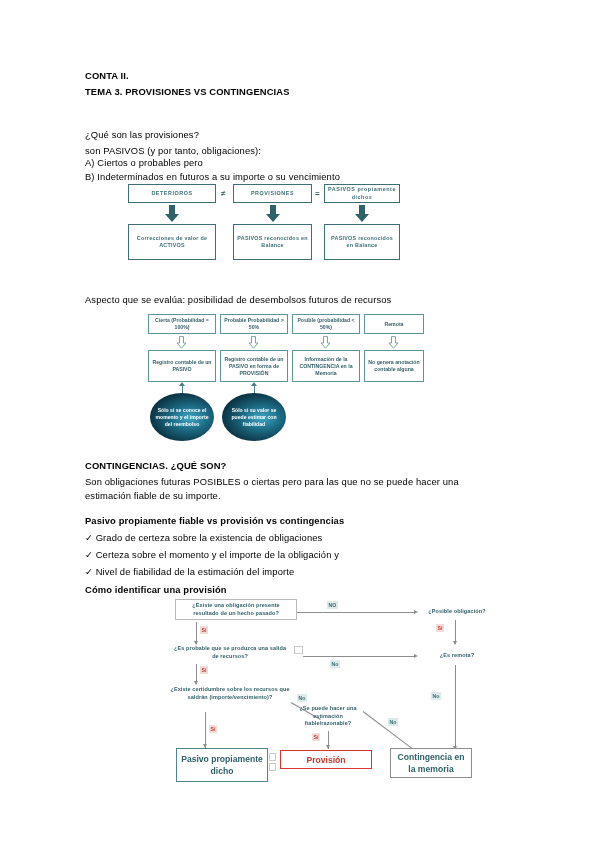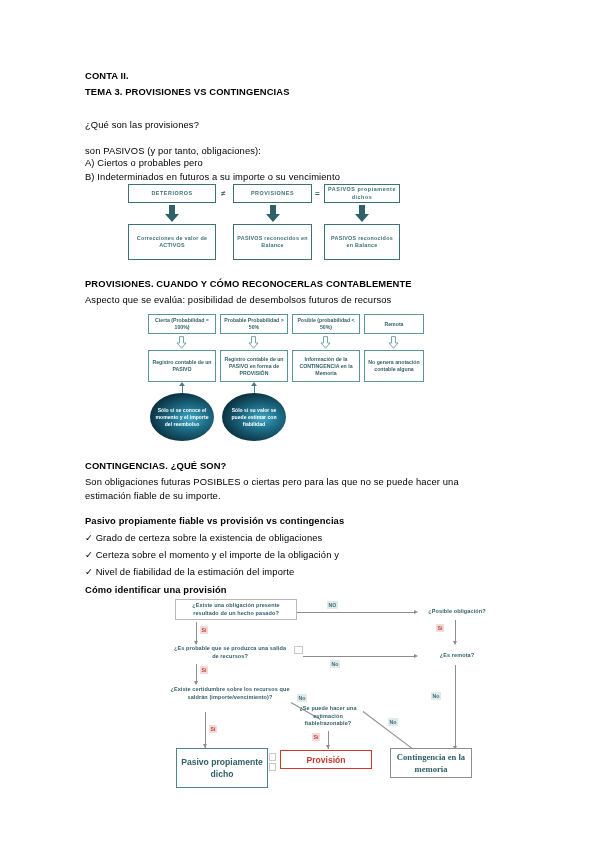--- a/index.html
+++ b/index.html
@@ -179,37 +179,37 @@
     justify-content: center;
     text-align: center;
     font-size: 8.6px;
     font-weight: bold;
     line-height: 12px;
     background: #ffffff;
     padding: 2px;
   }
   .fcresult.teal { border: 1.3px solid #4c868c; color: #2f5f66; }
   .fcresult.red  { border: 1.5px solid #d6372c; color: #c0392b; }
-  .fcresult.gray { border: 1.3px solid #8d8d8d; color: #2f5f66; font-family: Liberation Serif, serif; }
+  .fcresult.gray { border: 1.3px solid #8d8d8d; color: #2f5f66; }
   .smallsq {
     position: absolute;
     border: 0.8px solid #c9c9c9;
     background: #ffffff;
   }
 </style>
 </head>
 <body>
 
 <div id="page">
 
   <div class="txt bold" style="left:85px; top:69px;">CONTA II.</div>
   <div class="txt bold" style="left:85px; top:85px;">TEMA 3. PROVISIONES VS CONTINGENCIAS</div>
 
 
-  <div class="txt" style="left:85px; top:118px;">¿Qué son las provisiones?</div>
+  <div class="txt" style="left:85px; top:128px;">¿Qué son las provisiones?</div>
   <div class="txt" style="left:85px; top:144px;">son PASIVOS (y por tanto, obligaciones):</div>
   <div class="txt" style="left:85px; top:156px;">A) Ciertos o probables pero</div>
   <div class="txt" style="left:85px; top:170px;">B) Indeterminados en futuros a su importe o su vencimiento</div>
 
   <div>
     <div class="d1box top" style="left:128px; top:184px; width:88px; height:19px;">DETERIOROS</div>
     <div class="d1sym" style="left:221px; top:189px;">≠</div>
     <div class="d1box top" style="left:233px; top:184px; width:79px; height:19px;">PROVISIONES</div>
     <div class="d1sym" style="left:315px; top:189px;">=</div>
     <div class="d1box top" style="left:324px; top:184px; width:76px; height:19px;">PASIVOS propiamente dichos</div>
@@ -222,21 +222,20 @@
     </svg>
     <svg class="d1arrow" style="left:354px; top:205px;" viewBox="0 0 16 17">
       <path d="M5 0 H11 V9 H15 L8 17 L1 9 H5 Z" fill="#2f6168"></path>
     </svg>
 
     <div class="d1box" style="left:128px; top:224px; width:88px; height:36px;">Correcciones de valor de ACTIVOS</div>
     <div class="d1box" style="left:233px; top:224px; width:79px; height:36px;">PASIVOS reconocidos en Balance</div>
     <div class="d1box" style="left:324px; top:224px; width:76px; height:36px;">PASIVOS reconocidos en Balance</div>
   </div>
 
-  <div class="txt bold" style="left:85px; top:277px;">PROVISIONES. CUANDO Y CÓMO RECONOCERLAS CONTABLEMENTE</div>
   <div class="txt" style="left:85px; top:293px;">Aspecto que se evalúa: posibilidad de desembolsos futuros de recursos</div>
 
   <div>
     <div class="d2box" style="left:148px; top:314px; width:68px; height:20px;">Cierta (Probabilidad = 100%)</div>
     <div class="d2box" style="left:220px; top:314px; width:68px; height:20px;">Probable Probabilidad &gt; 50%</div>
     <div class="d2box" style="left:292px; top:314px; width:68px; height:20px;">Posible (probabilidad &lt; 50%)</div>
     <div class="d2box" style="left:364px; top:314px; width:60px; height:20px;">Remota</div>
 
     <svg class="d2arrow" style="left:176px; top:336px;" viewBox="0 0 11 13">
       <path d="M3.5 0.6 H7.5 V7 H10 L5.5 12.2 L1 7 H3.5 Z" fill="#ffffff" stroke="#6a9aa0" stroke-width="0.9"></path>
@@ -322,21 +321,21 @@
     <div class="fcno" style="left:388px; top:718px;">No</div>
 
     <div class="fcline-v" style="left:205px; top:712px; height:36px;"></div>
     <div class="fchead-d" style="left:202.5px; top:744px;"></div>
     <div class="fcyes" style="left:209px; top:725px;">Sí</div>
 
     <div class="fcline-v" style="left:328px; top:731px; height:18px;"></div>
     <div class="fchead-d" style="left:325.5px; top:745px;"></div>
     <div class="fcyes" style="left:312px; top:733px;">Sí</div>
 
-    <div class="fcresult teal" style="left:176px; top:748px; width:92px; height:40px;">Pasivo propiamente dicho</div>
+    <div class="fcresult teal" style="left:176px; top:748px; width:92px; height:34px;">Pasivo propiamente dicho</div>
 
     <div class="smallsq" style="left:269px; top:753px; width:5px; height:6px;"></div>
     <div class="smallsq" style="left:269px; top:763px; width:5px; height:6px;"></div>
 
     <div class="fcresult red" style="left:280px; top:750px; width:92px; height:19px;">Provisión</div>
 
     <div class="fcresult gray" style="left:390px; top:748px; width:82px; height:30px;">Contingencia en la memoria</div>
   </div>
 
 </div>

